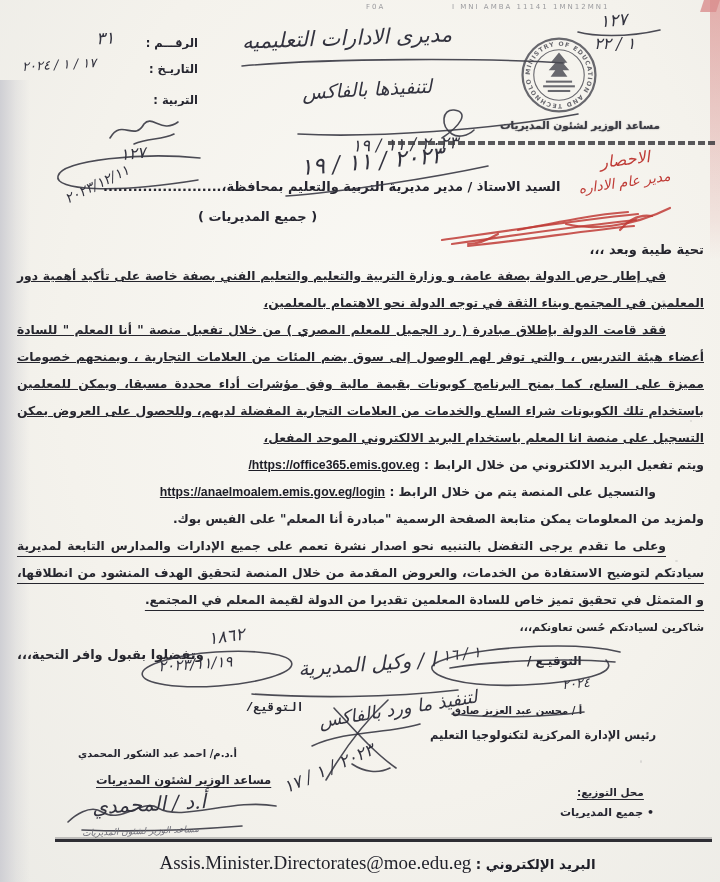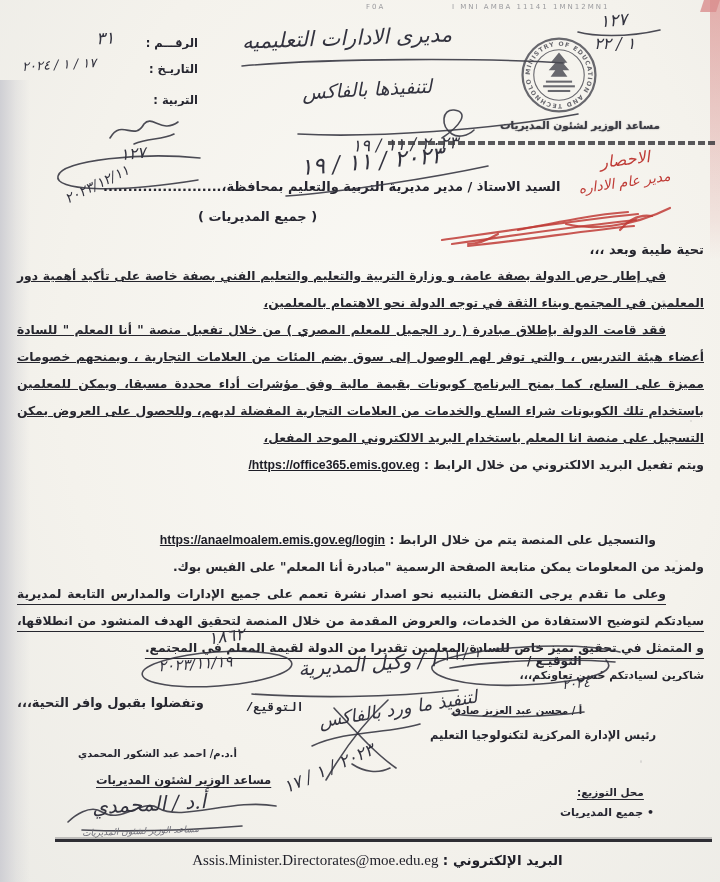--- a/index.html
+++ b/index.html
@@ -44,21 +44,21 @@
   .stamp-caption{font-size:10.5px;font-weight:700;direction:rtl;white-space:nowrap;
         color:#3c3c44;text-shadow:0 0 1.2px rgba(60,60,68,.85);}
   .sig-name{font-size:10px;font-weight:700;direction:rtl;white-space:nowrap;}
   .sig-title{font-size:11.5px;font-weight:700;direction:rtl;white-space:nowrap;}
   .underlined{text-decoration:underline;text-underline-offset:3px;}
   .dist{font-size:11px;font-weight:700;direction:rtl;white-space:nowrap;}
   .footer-line{position:absolute;left:55px;right:8px;top:839px;height:3px;
         background:#2e2e34;box-shadow:0 -2px 0 rgba(46,46,52,.25);}
   .footer-text{position:absolute;left:0;top:852px;width:720px;text-align:center;direction:rtl;
         font-size:13.5px;color:#1f1f28;}
-  .footer-text .email{font-family:"Liberation Serif",serif;direction:ltr;unicode-bidi:isolate;font-size:15px;margin-left:35px;}
+  .footer-text .email{font-family:"Liberation Serif",serif;direction:ltr;unicode-bidi:isolate;font-size:19px;margin-left:35px;}
   .stampwrap{filter:blur(.3px);opacity:.82;}
   .speck{position:absolute;border-radius:50%;background:#8a8a90;opacity:.25;}
 </style>
 </head>
 <body>
 
 <div class="page">
 
   <div class="edge-left"></div>
   <div class="edge-right-pink"></div>
@@ -146,21 +146,21 @@
   <div class="abs addressee" style="left:198px;top:209px;">(  جميع المديريات )</div>
 
   <div class="body-flow">
     <p class="greeting">تحية طيبة وبعد ،،،</p>
     <p class="para">في إطار حرص الدولة بصفة عامة، و وزارة التربية والتعليم والتعليم الفني بصفة خاصة على تأكيد أهمية دور المعلمين في المجتمع وبناء الثقة في توجه الدولة نحو الاهتمام بالمعلمين،</p>
     <p class="para">فقد قامت الدولة بإطلاق مبادرة ( رد الجميل للمعلم المصري ) من خلال تفعيل منصة " أنا المعلم " للسادة أعضاء هيئة التدريس ، والتي توفر لهم الوصول إلى سوق يضم المئات من العلامات التجارية ، ويمنحهم خصومات مميزة على السلع، كما يمنح البرنامج كوبونات بقيمة مالية وفق مؤشرات أداء محددة مسبقا، ويمكن للمعلمين باستخدام تلك الكوبونات شراء السلع والخدمات من العلامات التجارية المفضلة لديهم، وللحصول على العروض يمكن التسجيل على منصة انا المعلم باستخدام البريد الالكتروني الموحد المفعل،</p>
     <p class="linkline">
       <span>ويتم تفعيل البريد الالكتروني من خلال الرابط :</span>
       <a href="#">/https://office365.emis.gov.eg</a>
     </p>
-    <p class="linkline" style="margin-right:48px;margin-top:48px;">
+    <p class="linkline" style="margin-right:48px;">
       <span>والتسجيل على المنصة يتم من خلال الرابط :</span>
       <a href="#">https://anaelmoalem.emis.gov.eg/login</a>
     </p>
     <p class="infoline">ولمزيد من المعلومات يمكن متابعة الصفحة الرسمية "مبادرة أنا المعلم" على الفيس بوك.</p>
     <p class="para request">وعلى ما تقدم يرجى التفضل بالتنبيه نحو اصدار نشرة تعمم على جميع الإدارات والمدارس التابعة لمديرية سيادتكم لتوضيح الاستفادة من الخدمات، والعروض المقدمة من خلال المنصة لتحقيق الهدف المنشود من انطلاقها، و المتمثل في تحقيق تميز خاص للسادة المعلمين تقديرا من الدولة لقيمة المعلم في المجتمع.</p>
     <p class="thanks">شاكرين لسيادتكم حُسن تعاونكم،،،</p>
     <p class="closing">وتفضلوا بقبول وافر التحية،،،</p>
   </div>
 
   <div class="abs hw" style="left:208px;top:626px;font-size:17px;transform:rotate(-8deg);">١٨٦٢</div>

